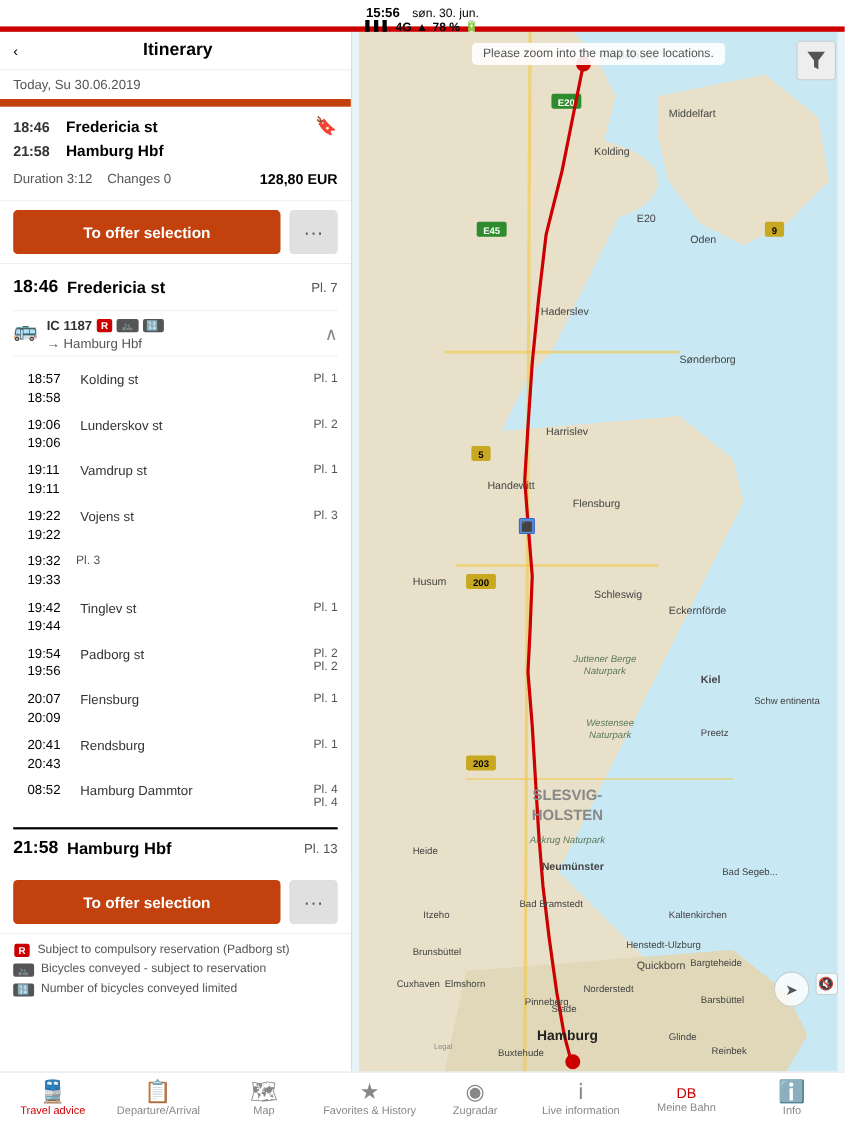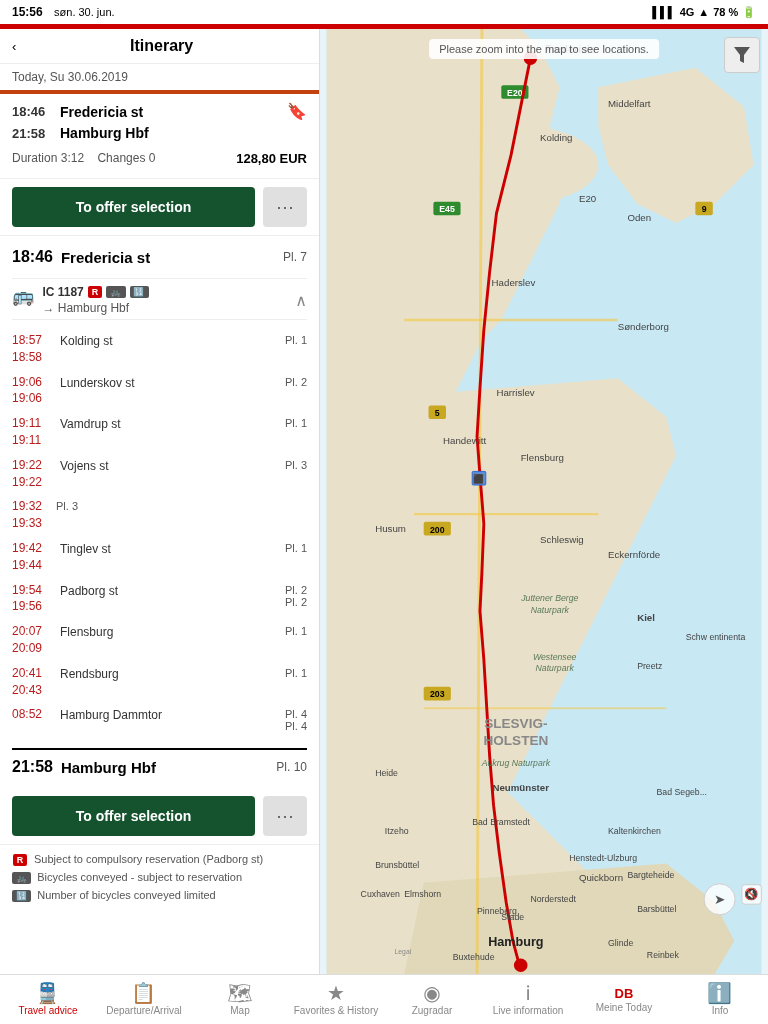--- a/index.html
+++ b/index.html
@@ -2,21 +2,21 @@
 <html><head>
   <meta charset="utf-8">
   <meta name="viewport" content="width=768, initial-scale=1">
   <style>
     * { box-sizing: border-box; margin: 0; padding: 0; }
     body { font-family: -apple-system, 'Helvetica Neue', Arial, sans-serif; width: 768px; height: 1024px; overflow: hidden; background: #fff; font-size: 13px; }
 
     
     .status-bar {
       display: flex; justify-content: space-between; align-items: center;
-      padding: 4px 12px; background: #fff; height: 24px; font-size: 12px; font-weight: 600;
+      padding: 4px 12px; background: #fff; height: 24px; font-size: 12px; font-weight: 600; flex-direction: column;
     }
     .status-right { display: flex; align-items: center; gap: 4px; font-size: 11px; }
 
     
     .app-header {
       background: #cc0000; height: 5px;
     }
 
     
     .main-layout {
@@ -41,21 +41,21 @@
     }
 
     .map-filter-btn {
       position: absolute; top: 8px; right: 8px; background: #eee;
       border: 1px solid #ccc; border-radius: 4px; width: 36px; height: 36px;
       display: flex; align-items: center; justify-content: center; cursor: pointer; z-index: 10;
     }
 
     
     .date-row {
-      padding: 6px 12px; font-size: 12px; color: #555; border-bottom: 4px solid #c2410c;
+      padding: 6px 12px; font-size: 12px; color: #555; border-bottom: 7px solid #c2410c;
     }
 
     .journey-summary {
       padding: 8px 12px; border-bottom: 1px solid #eee;
     }
     .journey-from, .journey-to {
       display: flex; justify-content: space-between; align-items: center;
     }
     .journey-time { font-size: 13px; color: #333; font-weight: 600; min-width: 40px; }
     .journey-station { font-size: 14px; font-weight: 700; flex: 1; margin-left: 8px; }
@@ -66,21 +66,21 @@
       padding: 4px 0; font-size: 12px; color: #555;
     }
     .journey-price { font-weight: 700; font-size: 13px; color: #000; }
 
     
     .offer-section {
       display: flex; padding: 8px 12px; gap: 8px; background: #fff;
       border-bottom: 1px solid #eee;
     }
     .offer-btn {
-      flex: 1; background: #14532d; color: #fff; border: none; border-radius: 4px;
+      flex: 1; background: #c2410c; color: #fff; border: none; border-radius: 4px;
       padding: 12px 8px; font-size: 14px; font-weight: 700; cursor: pointer;
       text-align: center;
     }
     .more-btn {
       background: #e0e0e0; border: none; border-radius: 4px; width: 44px;
       display: flex; align-items: center; justify-content: center;
       cursor: pointer; font-size: 18px; color: #555;
     }
 
     
@@ -103,21 +103,21 @@
     .badge {
       background: #555; color: #fff; font-size: 9px; padding: 1px 4px; border-radius: 2px; font-weight: 700;
     }
     .badge-r { background: #cc0000; }
     .train-dest { font-size: 12px; color: #555; margin-top: 2px; }
     .collapse-btn { font-size: 16px; color: #888; cursor: pointer; }
 
     .stop-row {
       display: flex; align-items: flex-start; padding: 4px 0; font-size: 12px;
     }
-    .stop-times { width: 40px; color: #b91c1c; line-height: 1.4; font-size: 12px; }
+    .stop-times { width: 40px; color: #000000; line-height: 1.4; font-size: 12px; margin-left: 13px; }
     .stop-times span { display: block; }
     .stop-name { flex: 1; margin-left: 8px; color: #333; padding-top: 2px; }
     .stop-pl { color: #555; font-size: 11px; margin-left: 4px; padding-top: 2px; }
     .stop-pl-multi { display: flex; flex-direction: column; align-items: flex-end; }
 
     .arrival-row {
       display: flex; justify-content: space-between; align-items: center;
       margin-top: 12px; padding-top: 8px; border-top: 2px solid #000;
     }
     .arr-time { font-size: 16px; font-weight: 700; }
@@ -319,21 +319,21 @@
           <div class="stop-pl stop-pl-multi">
             <span>Pl. 4</span>
             <span>Pl. 4</span>
           </div>
         </div>
       </div>
 
       <div class="arrival-row">
         <span class="arr-time">21:58</span>
         <span class="arr-station">Hamburg Hbf</span>
-        <span class="arr-platform">Pl. 10</span>
+        <span class="arr-platform">Pl. 13</span>
       </div>
 
     </div>
 
     <div class="offer-section">
       <button class="offer-btn">To offer selection</button>
       <button class="more-btn">···</button>
     </div>
 
     <div class="legend">
@@ -513,20 +513,20 @@
   </div>
   <div class="nav-item">
     <span class="nav-icon">◉</span>
     <span>Zugradar</span>
   </div>
   <div class="nav-item">
     <span class="nav-icon">ℹ</span>
     <span>Live information</span>
   </div>
   <div class="nav-item">
-    <span class="nav-icon" style="font-size:13px; font-weight:700; color:#cc0000;">DB</span>
-    <span>Meine Today</span>
+    <span class="nav-icon" style="font-size:13px; font-weight:400; color:#cc0000;">DB</span>
+    <span>Meine Bahn</span>
   </div>
   <div class="nav-item">
     <span class="nav-icon">ℹ️</span>
     <span>Info</span>
   </div>
 </div>
 
 </body></html>

